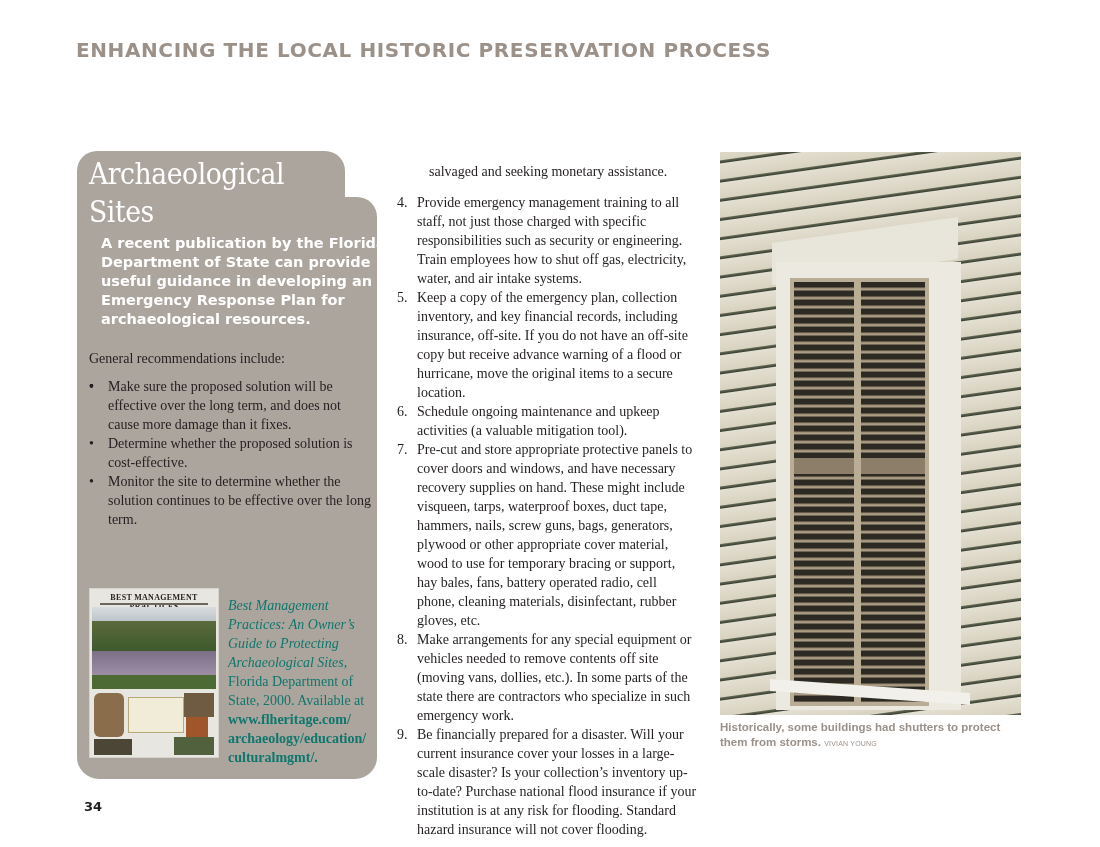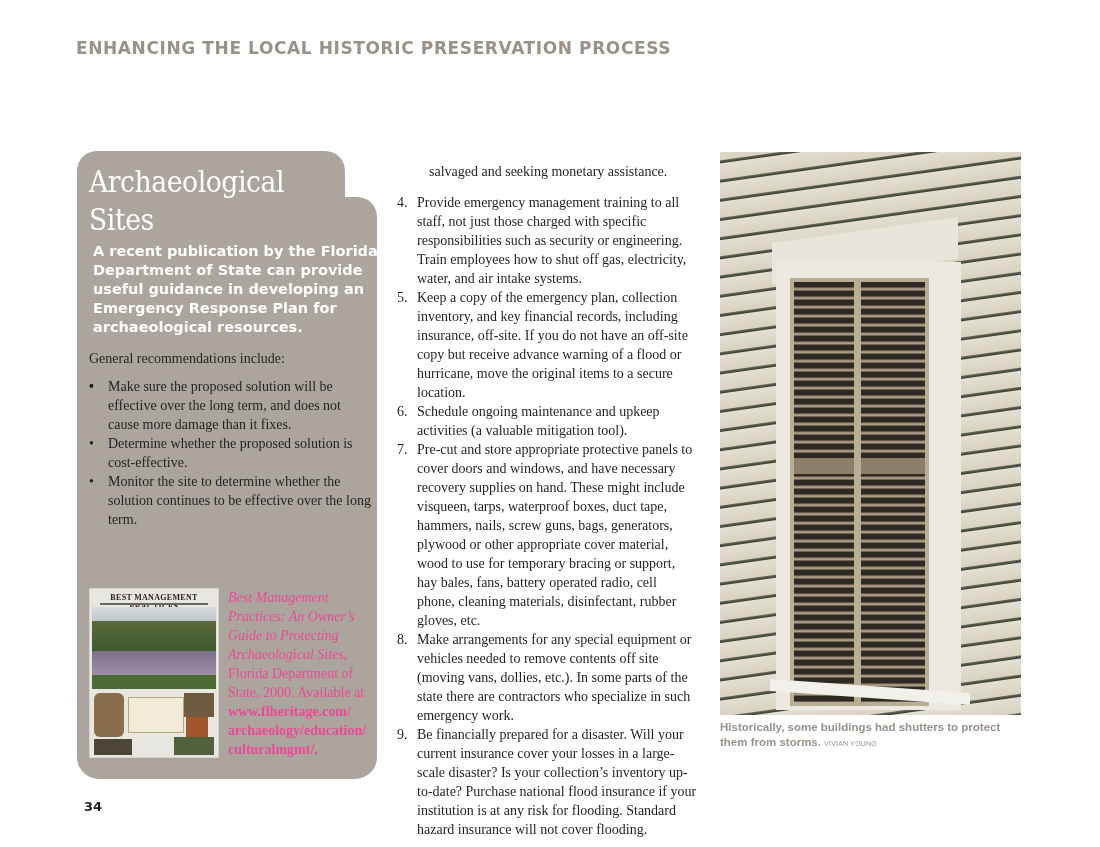--- a/index.html
+++ b/index.html
@@ -2,21 +2,21 @@
 <html><head>
 <meta charset="utf-8">
 <style>
   html, body { margin: 0; padding: 0; }
   body {
     width: 1100px; height: 847px; background: #ffffff; position: relative; overflow: hidden;
     font-family: "Liberation Serif", serif; color: #231f20;
   }
   .running-head {
     position: absolute; left: 76px; top: 38px;
-    font-family: "DejaVu Sans", sans-serif; font-weight: bold; font-size: 17px;
+    font-family: "DejaVu Sans", sans-serif; font-weight: bold; font-size: 20px;
     letter-spacing: 0.6px; color: #9b9189; text-transform: uppercase;
   }
   .page-number {
     position: absolute; left: 76px; top: 799px;
     font-family: "DejaVu Sans", sans-serif; font-weight: bold; font-size: 13px; color: #231f20; margin-left: 8px;
   }
 
   
   .sidebar {
     position: absolute; left: 77px; top: 151px; width: 300px; height: 628px;
@@ -26,31 +26,31 @@
     background: #aca59d; border-radius: 20px 20px 0 0;
   }
   .sidebar .shape-body {
     position: absolute; left: 0; top: 46px; width: 300px; height: 582px;
     background: #aca59d; border-radius: 0 20px 22px 22px;
   }
   .sidebar .notch {
     position: absolute; left: 268px; top: 34px; width: 32px; height: 12px;
     background: #fff; border-bottom-left-radius: 12px;
   }
-  .sidebar .inner { position: absolute; left: 12px; top: 12px; width: 282px; }
+  .sidebar .inner { position: absolute; left: 12px; top: 4px; width: 282px; }
   .sidebar-title {
     font-family: "DejaVu Serif", serif; font-size: 29px; color: #ffffff;
     line-height: 38px; letter-spacing: -0.5px; font-weight: normal; margin: 0;
     transform: scaleX(0.92); transform-origin: left;
   }
   .sidebar-intro {
     font-family: "DejaVu Sans", sans-serif; font-weight: bold; font-size: 14.5px;
-    color: #ffffff; line-height: 19px; margin: 3px 0 0 4px; width: 290px;
-  }
-  .sidebar-lead { font-size: 14px; line-height: 19px; margin: 12px 0 0 0; color: #231f20; }
+    color: #ffffff; line-height: 19px; margin: 3px 0 0 12px; width: 290px;
+  }
+  .sidebar-lead { font-size: 14px; line-height: 19px; margin: 20px 0 0 0; color: #231f20; }
   .sidebar-list { list-style: none; margin: 9px 0 0 0; padding: 0; }
   .sidebar-list li {
     position: relative; padding-left: 19px; font-size: 14px; line-height: 19px; color: #231f20;
   }
   .sidebar-list li .bullet { position: absolute; left: 0; top: 0; }
   .pub-row { position: absolute; left: 12px; top: 437px; width: 282px; height: 170px; }
   .pub-cover {
     position: absolute; left: 0; top: 0; width: 128px; height: 168px;
     background: #e7e6e0; overflow: hidden; border: 1px solid #d6d3cc;
   }
@@ -63,22 +63,22 @@
   .pub-cover .cover-trees { position: absolute; left: 2px; top: 32px; width: 124px; height: 30px; background: linear-gradient(#5b6a3d, #3e5a2c); }
   .pub-cover .cover-water { position: absolute; left: 2px; top: 62px; width: 124px; height: 24px; background: linear-gradient(#7b6f86, #9d8ea6); }
   .pub-cover .cover-grass { position: absolute; left: 2px; top: 86px; width: 124px; height: 14px; background: #4c6a34; }
   .pub-cover .cover-mask { position: absolute; left: 4px; top: 104px; width: 30px; height: 44px; background: #8a6e4b; border-radius: 6px; }
   .pub-cover .cover-box { position: absolute; left: 38px; top: 108px; width: 54px; height: 34px; background: #f1ecd8; border: 1px solid #b8a97b; }
   .pub-cover .cover-photo1 { position: absolute; left: 94px; top: 104px; width: 30px; height: 24px; background: #6f5b41; }
   .pub-cover .cover-photo2 { position: absolute; left: 96px; top: 128px; width: 22px; height: 20px; background: #a0552a; }
   .pub-cover .cover-photo3 { position: absolute; left: 4px; top: 150px; width: 38px; height: 16px; background: #4c4636; }
   .pub-cover .cover-photo4 { position: absolute; left: 84px; top: 148px; width: 40px; height: 18px; background: #52613d; }
   .pub-text {
-    position: absolute; left: 139px; top: 0; width: 145px;
-    font-size: 14px; line-height: 19px; color: #ec4899;
+    position: absolute; left: 139px; top: 8px; width: 145px;
+    font-size: 14px; line-height: 19px; color: #0f766e;
   }
   .pub-text .title-italic { font-style: italic; }
   .pub-text .url { font-weight: bold; display: block; }
 
   
   .main-col { position: absolute; left: 397px; top: 150px; width: 300px; }
   .main-col .cont { font-size: 14px; line-height: 19px; padding-left: 20px; margin: 12px; }
   .steps { list-style: none; margin: 0; padding: 0; }
   .steps li { position: relative; padding-left: 20px; font-size: 14px; line-height: 19px; }
   .steps li .num { position: absolute; left: 0; top: 0; }

